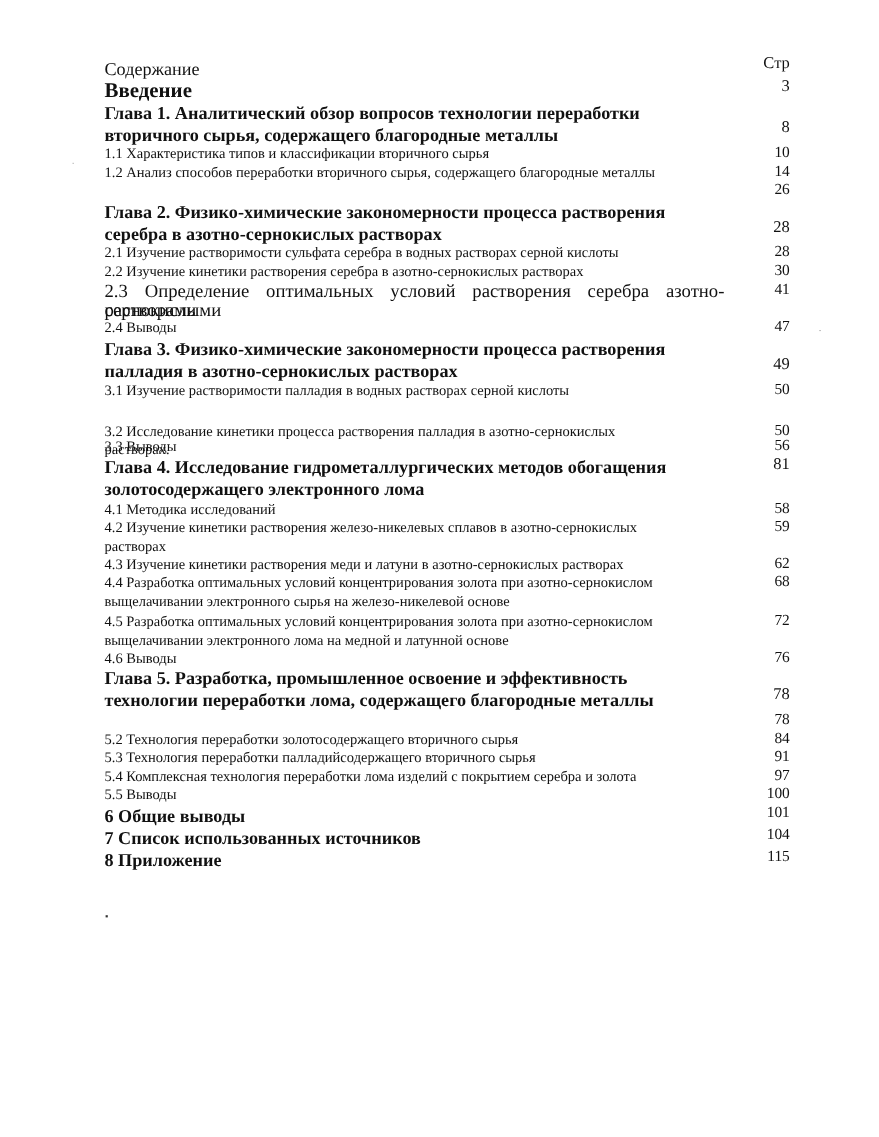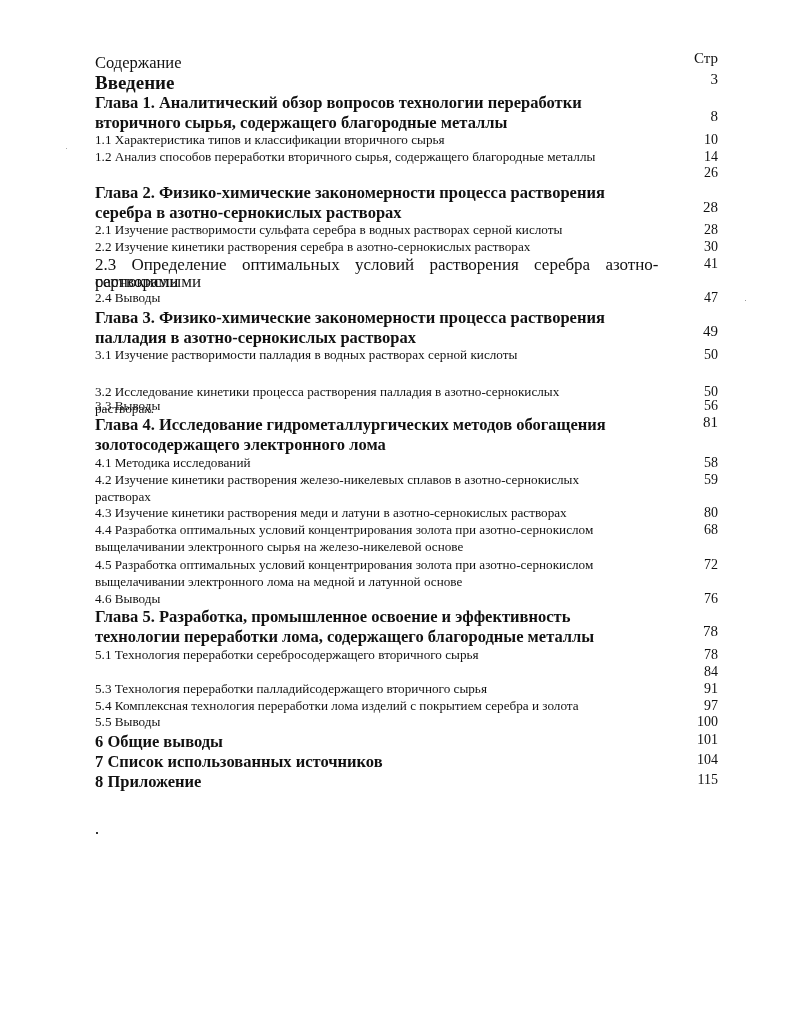--- a/index.html
+++ b/index.html
@@ -105,21 +105,21 @@
     <span class="txt sub">4.1  Методика исследований</span>
     <span class="num numsub">58</span>
   </div>
   <div class="row" style="top:472px;height:34px;">
     <span class="txt sub" style="top:0;">4.2 Изучение кинетики растворения железо-никелевых сплавов в азотно-сернокислых</span>
     <span class="txt sub" style="top:17px;">растворах</span>
     <span class="num numsub">59</span>
   </div>
   <div class="row" style="top:505px;height:17px;">
     <span class="txt sub">4.3 Изучение кинетики растворения меди и латуни в азотно-сернокислых растворах</span>
-    <span class="num numsub">80</span>
+    <span class="num numsub">62</span>
   </div>
   <div class="row" style="top:522px;height:34px;">
     <span class="txt sub" style="top:0;">4.4 Разработка оптимальных условий концентрирования золота при азотно-сернокислом</span>
     <span class="txt sub" style="top:17px;">выщелачивании электронного сырья на железо-никелевой основе</span>
     <span class="num numsub">68</span>
   </div>
   <div class="row" style="top:557px;height:34px;">
     <span class="txt sub" style="top:0;">4.5 Разработка оптимальных условий концентрирования золота при азотно-сернокислом</span>
     <span class="txt sub" style="top:17px;">выщелачивании электронного лома на медной и латунной основе</span>
     <span class="num numsub">72</span>
@@ -129,24 +129,24 @@
     <span class="num numsub">76</span>
   </div>
 
   <div class="row" style="top:607px;height:40px;">
     <span class="txt chap" style="top:0;">Глава 5. Разработка, промышленное освоение и эффективность</span>
     <span class="txt chap" style="top:20px;">технологии переработки лома, содержащего благородные металлы</span>
     <span class="num numchap" style="top:16px;">78</span>
   </div>
 
   <div class="row" style="top:647px;height:17px;">
-    <span class="txt sub">5.1 Технология переработки серебросодержащего вторичного сырья</span>
     <span class="num numsub">78</span>
   </div>
   <div class="row" style="top:664px;height:17px;">
+    <span class="txt sub">5.2 Технология переработки золотосодержащего вторичного сырья</span>
     <span class="num numsub">84</span>
   </div>
   <div class="row" style="top:681px;height:17px;">
     <span class="txt sub">5.3 Технология переработки палладийсодержащего вторичного сырья</span>
     <span class="num numsub">91</span>
   </div>
   <div class="row" style="top:698px;height:17px;">
     <span class="txt sub">5.4 Комплексная технология переработки лома изделий с покрытием серебра и золота</span>
     <span class="num numsub">97</span>
   </div>

